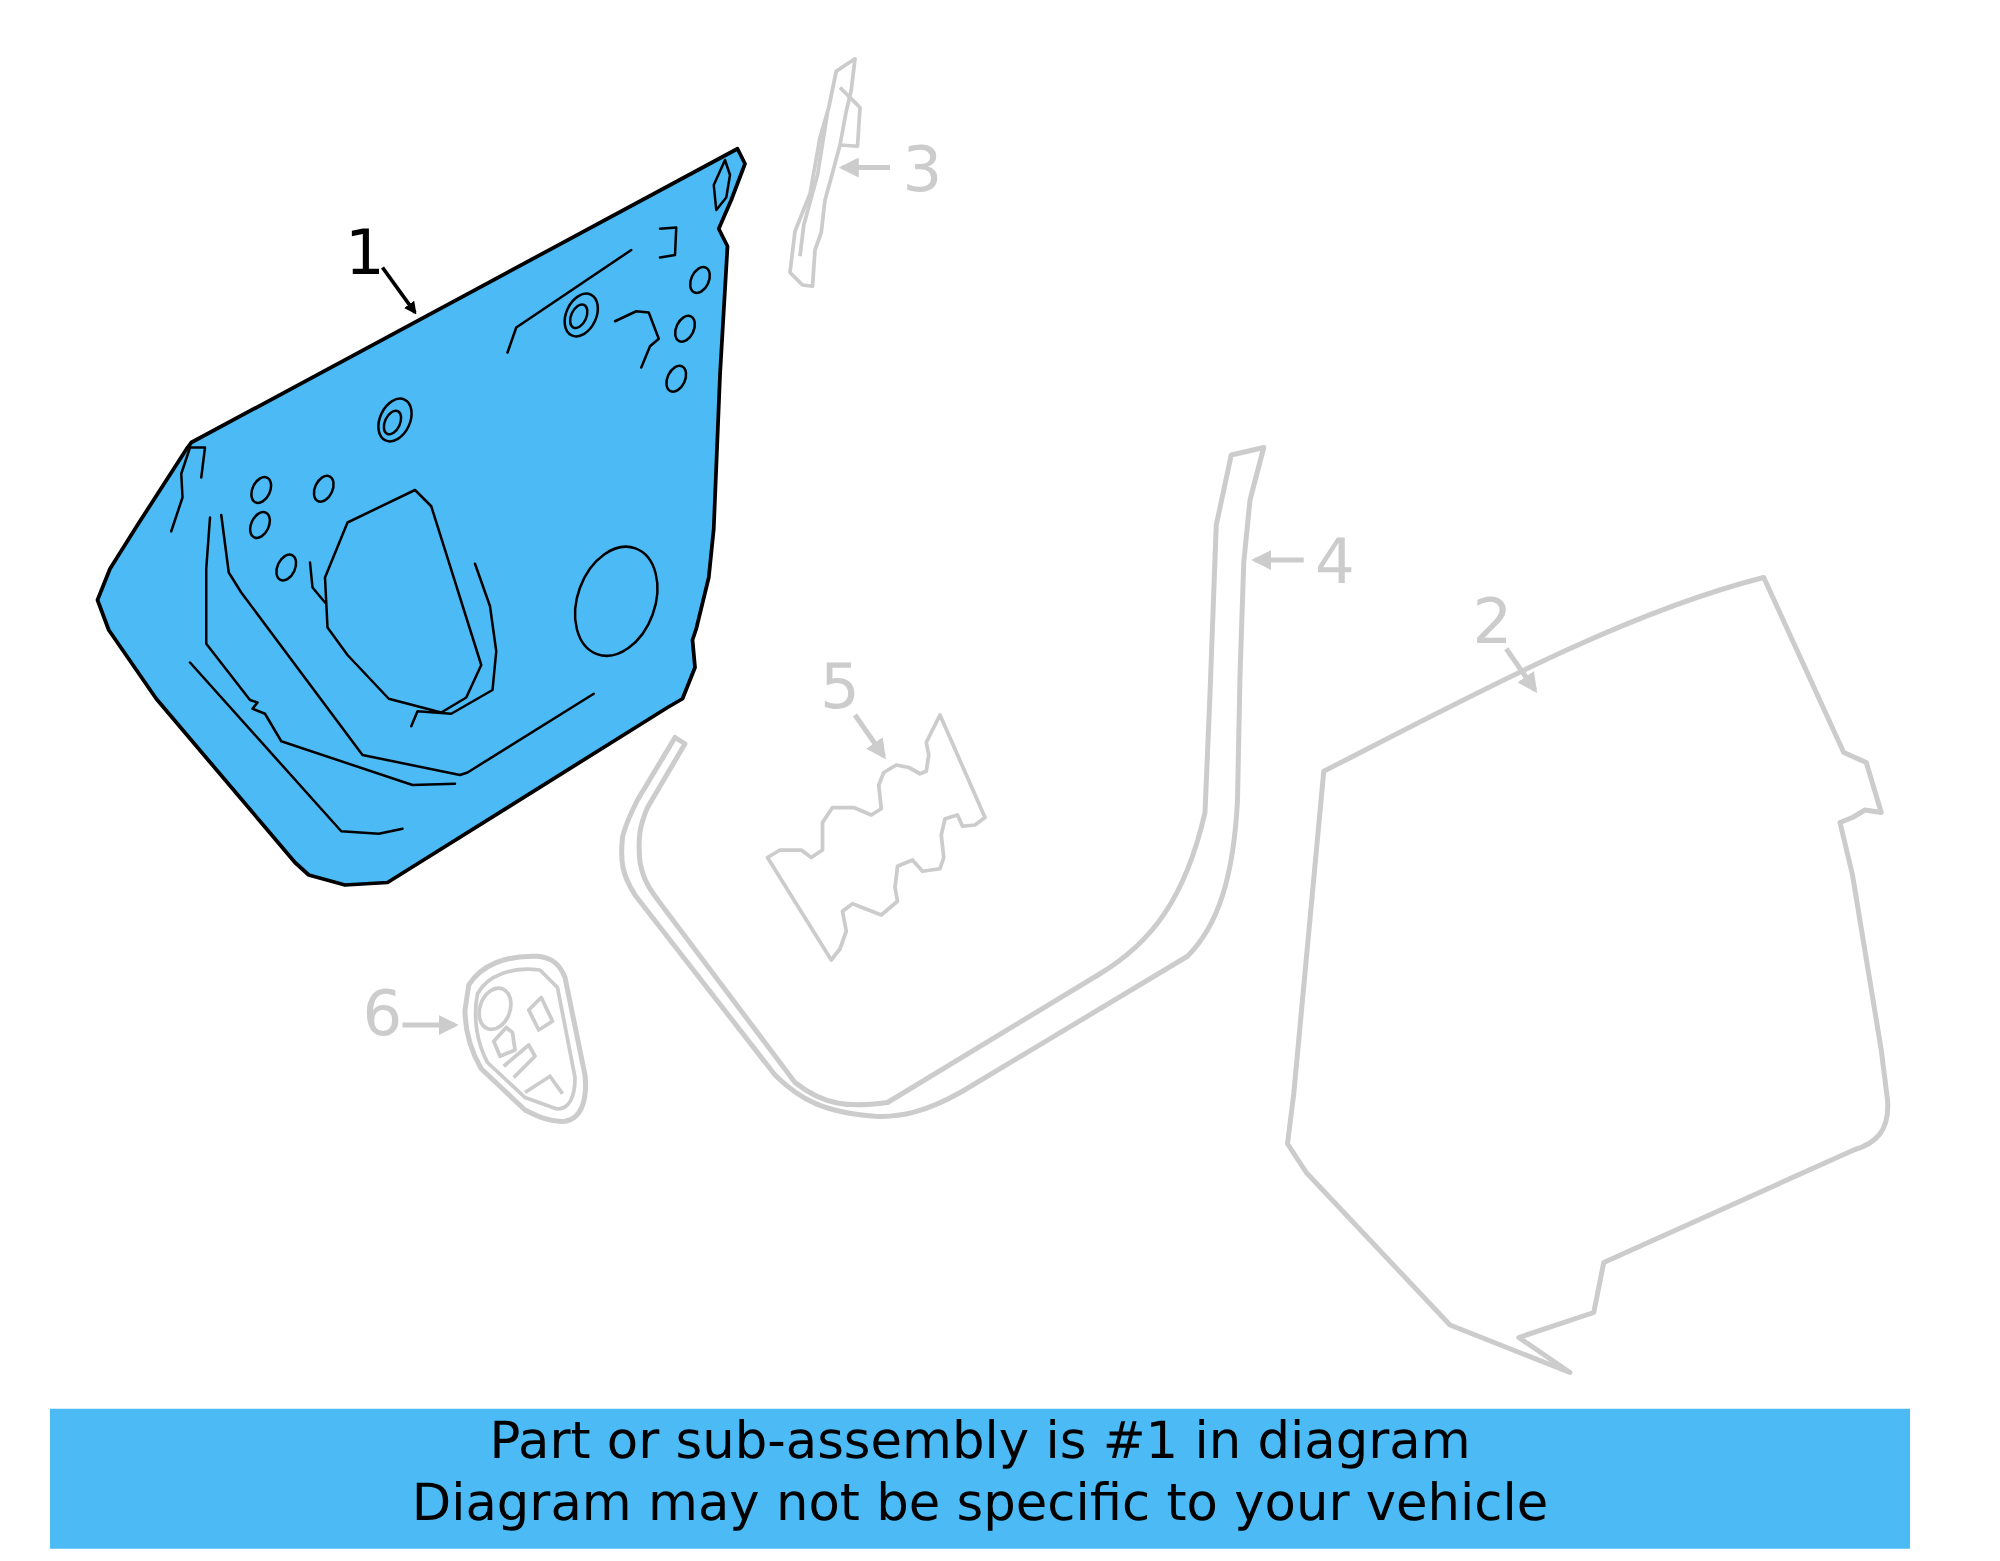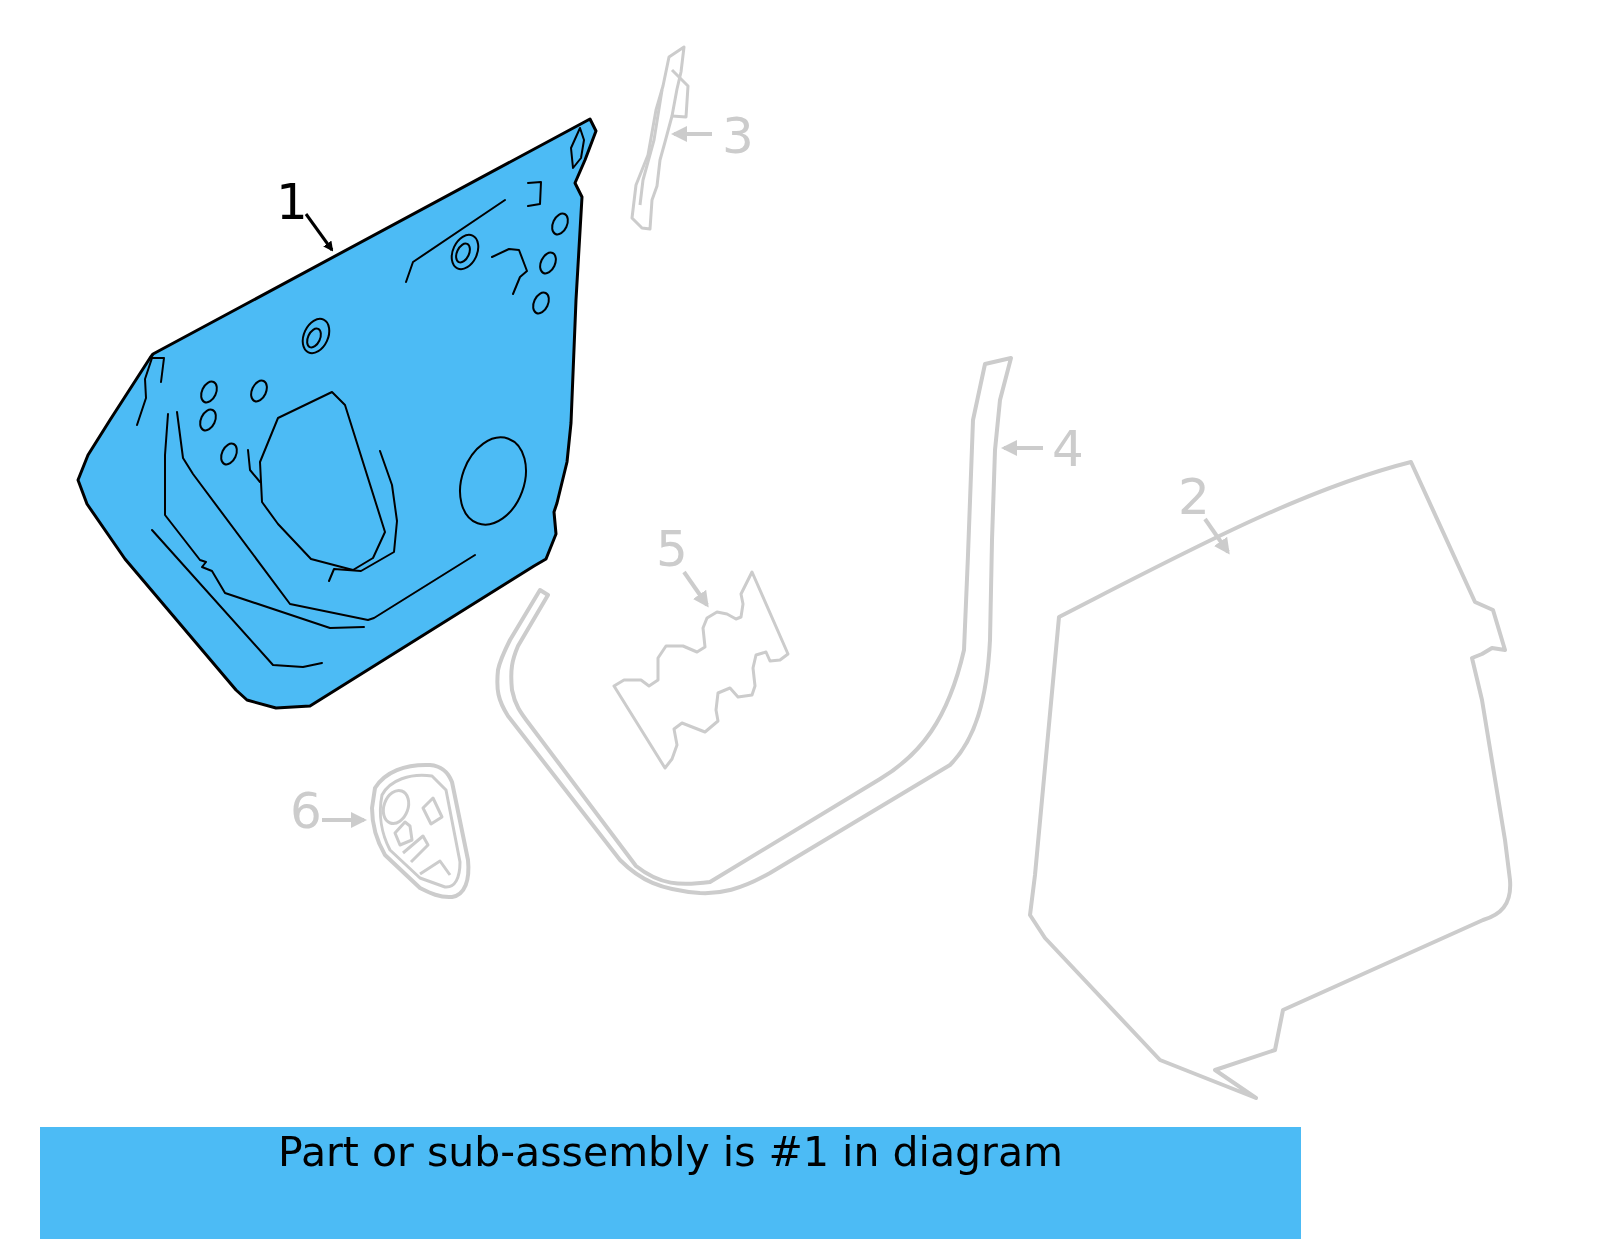--- a/index.html
+++ b/index.html
@@ -5,21 +5,21 @@
   html, body { margin: 0; padding: 0; background: #ffffff; }
   body { width: 1600px; height: 1249px; position: relative; overflow: hidden; font-family: "DejaVu Sans", sans-serif; }
   #diagram { position: absolute; left: 0; top: 0; width: 1600px; height: 1249px; }
   .callout { font-family: "DejaVu Sans", sans-serif; font-size: 50px; }
   .callout-active { fill: #000000; }
   .callout-inactive { fill: #cccccc; }
   .part-outline-gray { fill: none; stroke: #cccccc; stroke-width: 4; stroke-linejoin: round; stroke-linecap: round; }
   .part-thin-gray { fill: none; stroke: #cccccc; stroke-width: 3; stroke-linejoin: round; }
   .part-detail { fill: none; stroke: #000000; stroke-width: 2; stroke-linejoin: round; stroke-linecap: round; }
   #banner {
-    position: absolute; left: 40px; top: 1127px; width: 1261px; height: 112px;
+    position: absolute; left: 40px; top: 1127px; width: 1488px; height: 112px;
     background: #4cbbf5; color: #000000; text-align: center;
     font-family: "DejaVu Sans", sans-serif; font-size: 41px; line-height: 50px;
     display: flex; flex-direction: column; justify-content: flex-start;
   }
   #banner div { white-space: nowrap; }
 </style>
 </head>
 <body>
 
 <svg id="diagram" viewBox="0 0 1600 1249" xmlns="http://www.w3.org/2000/svg">
@@ -116,13 +116,14 @@
   </g>
 
   <g>
     <text class="callout callout-inactive" x="1178" y="514">2</text>
     <line x1="1205" y1="519" x2="1228" y2="552" stroke="#cccccc" stroke-width="4" marker-end="url(#arrowGray)"></line>
   </g>
 </svg>
 
 <div id="banner">
   <div>Part or sub-assembly is #1 in diagram</div>
+  <div>Diagram may not be specific to your vehicle</div>
 </div>
 
 </body></html>

